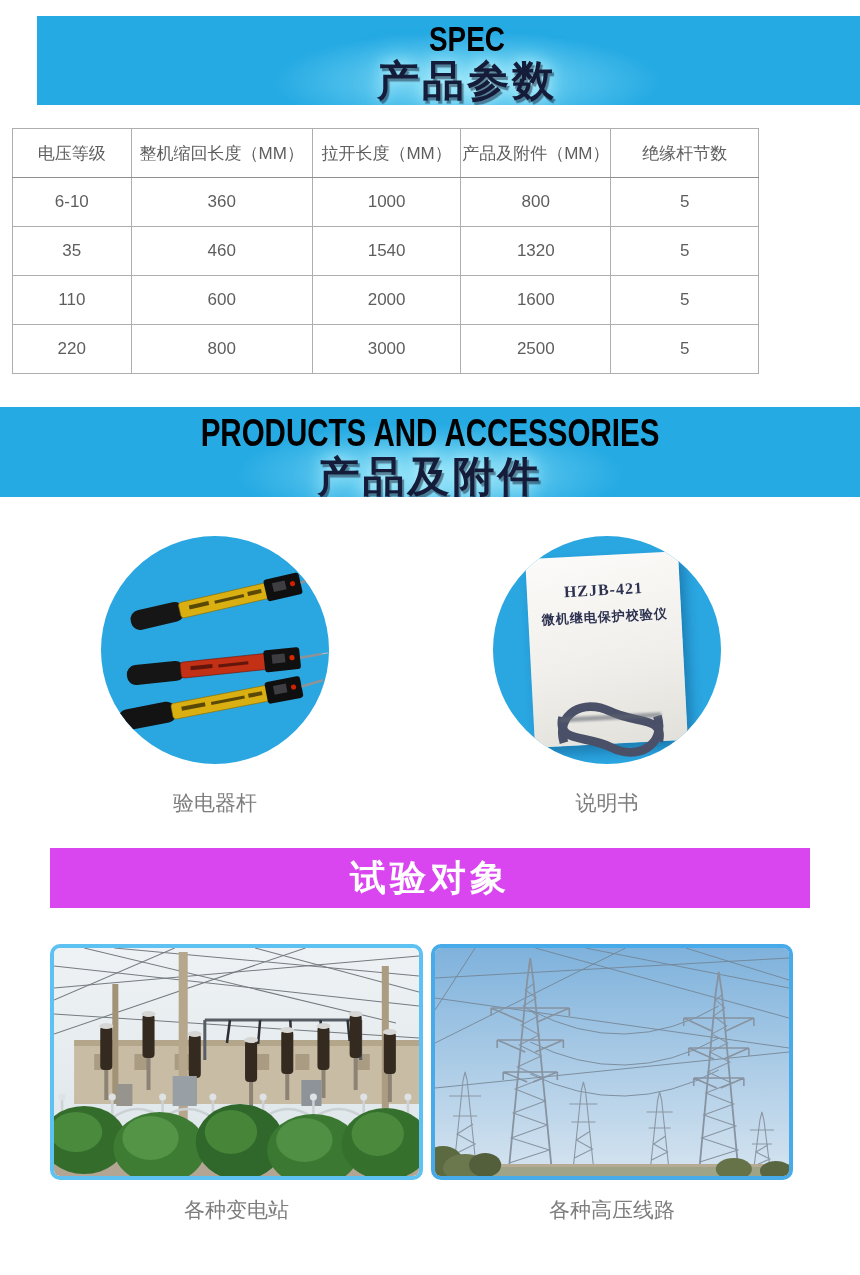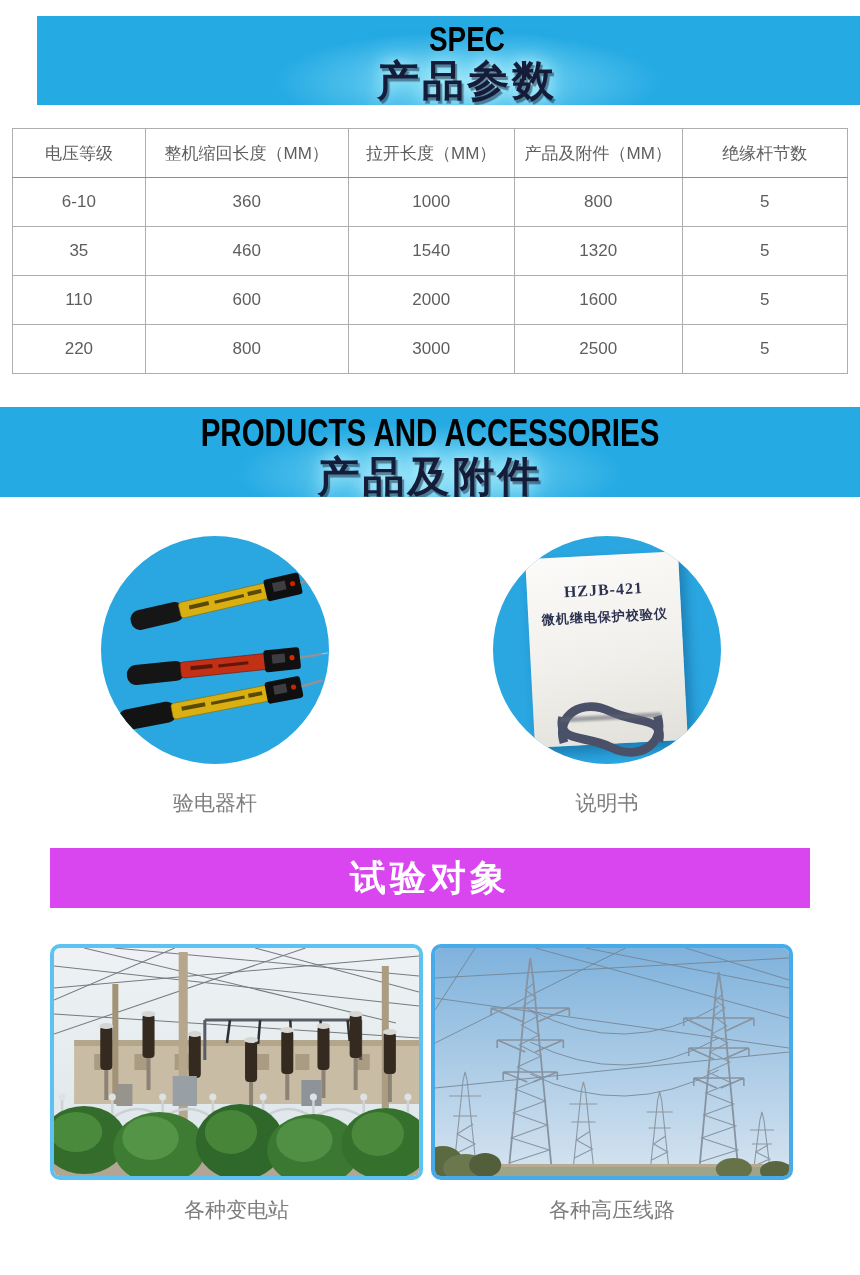--- a/index.html
+++ b/index.html
@@ -16,21 +16,21 @@
     display:block; margin-top:7px; font-size:31px; font-weight:900; color:#000;
     transform:scaleX(.9) scaleY(1.12); letter-spacing:0px; line-height:34px;
   }
   .banner-en.wide { font-size:36px; line-height:40px; margin-top:6px; transform:scaleX(.82) scaleY(1.1); }
   .banner-zh {
     display:block; margin-top:1px; font-size:42px; font-weight:bold; color:#141c39; letter-spacing:3px; line-height:46px;
     text-shadow: 2px 3px 1px rgba(8,14,38,.45), 0 0 16px rgba(200,250,255,.95), 0 0 30px rgba(160,240,255,.7);
   }
 
   
-  .spec-table-wrap { position:absolute; left:12px; top:128px; width:836px; }
+  .spec-table-wrap { position:absolute; left:12px; top:128px; width:747px; }
   table.spec { width:100%; border-collapse:collapse; table-layout:fixed; border:1px solid #7c7c7c; }
   table.spec th, table.spec td {
     border:1px solid #aeaeae; height:48px; text-align:center; vertical-align:middle;
     font-size:17px; color:#5e5e5e; font-weight:normal; padding:0;
   }
   table.spec thead th { border-bottom:1px solid #8f8f8f; }
 
   
   .acc-circle { position:absolute; top:536px; width:228px; height:228px; border-radius:50%;
                 background:#2aa6e1; overflow:hidden; }

